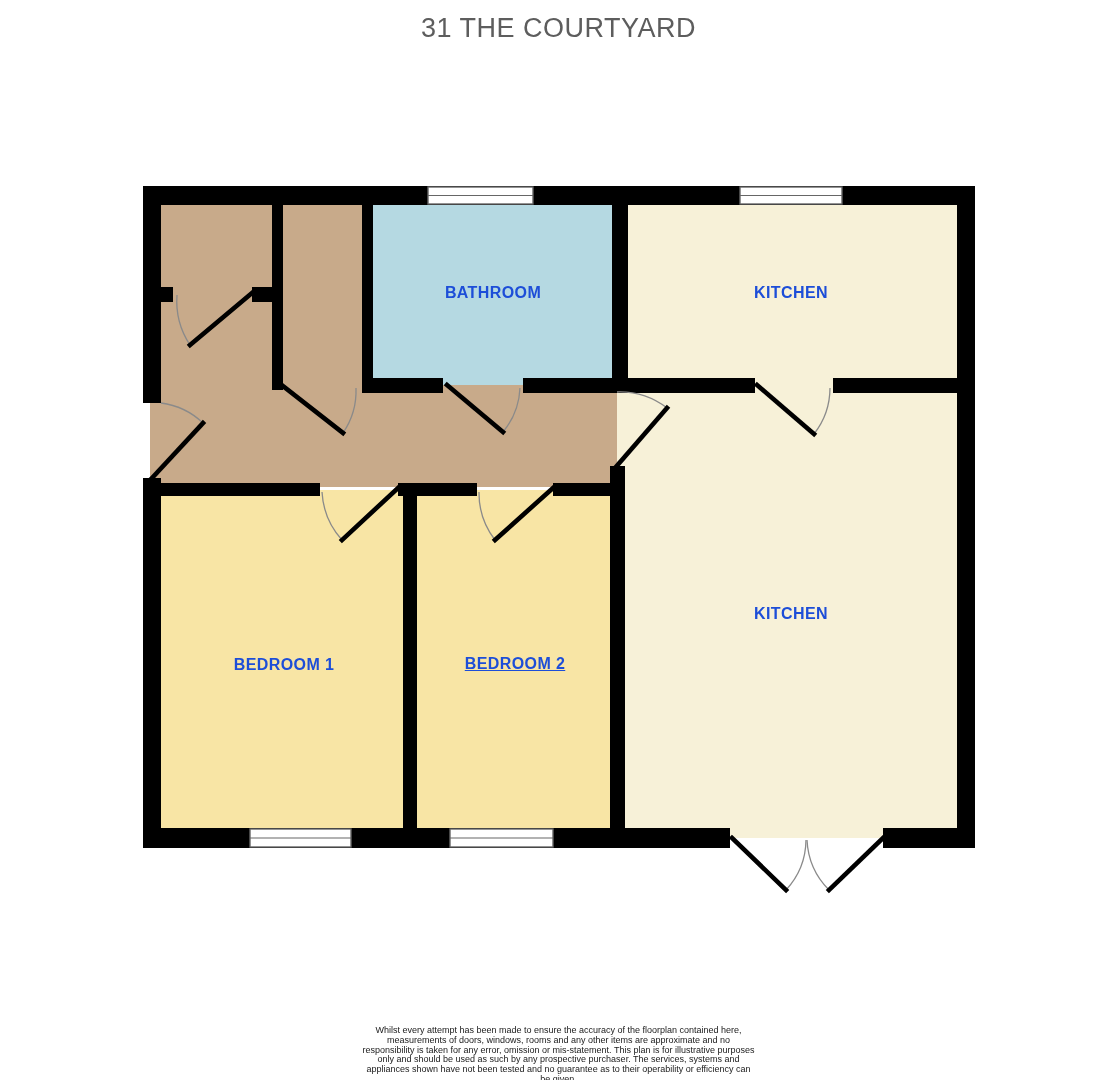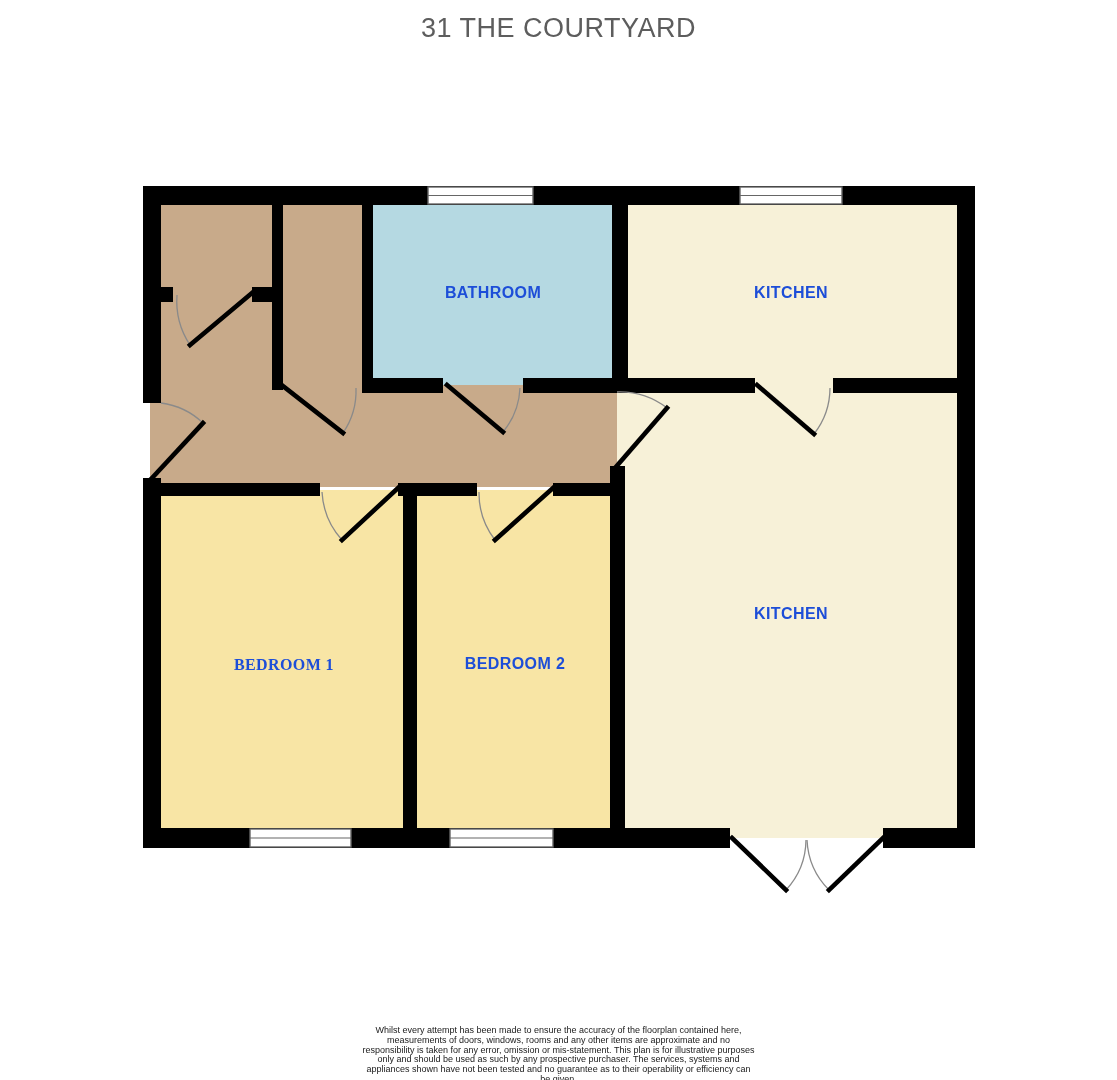--- a/index.html
+++ b/index.html
@@ -133,21 +133,21 @@
       <line x1="398" y1="488" x2="342" y2="540"></line>
       <line x1="553" y1="488" x2="495" y2="540"></line>
       <line x1="732" y1="838" x2="786" y2="890"></line>
       <line x1="883" y1="838" x2="829" y2="890"></line>
     </g>
   </svg>
 
   <div class="room-label" style="left:493px; top:293px;">BATHROOM</div>
   <div class="room-label" style="left:791px; top:293px;">KITCHEN</div>
   <div class="room-label" style="left:791px; top:614px;">KITCHEN</div>
-  <div class="room-label" style="left:284px; top:665px;font-family:Liberation Serif, serif;">BEDROOM 1</div>
-  <div class="room-label" style="left:515px; top:664px;">BEDROOM 2</div>
+  <div class="room-label" style="left:284px; top:665px;">BEDROOM 1</div>
+  <div class="room-label" style="left:515px; top:664px;text-decoration:underline;">BEDROOM 2</div>
 
   <div id="footer-block">
     <div id="footer-disclaimer">Whilst every attempt has been made to ensure the accuracy of the floorplan contained here, measurements of doors, windows, rooms and any other items are approximate and no responsibility is taken for any error, omission or mis-statement. This plan is for illustrative purposes only and should be used as such by any prospective purchaser. The services, systems and appliances shown have not been tested and no guarantee as to their operability or efficiency can be given.</div>
 
   </div>
 
 </div>
 
 </body></html>

